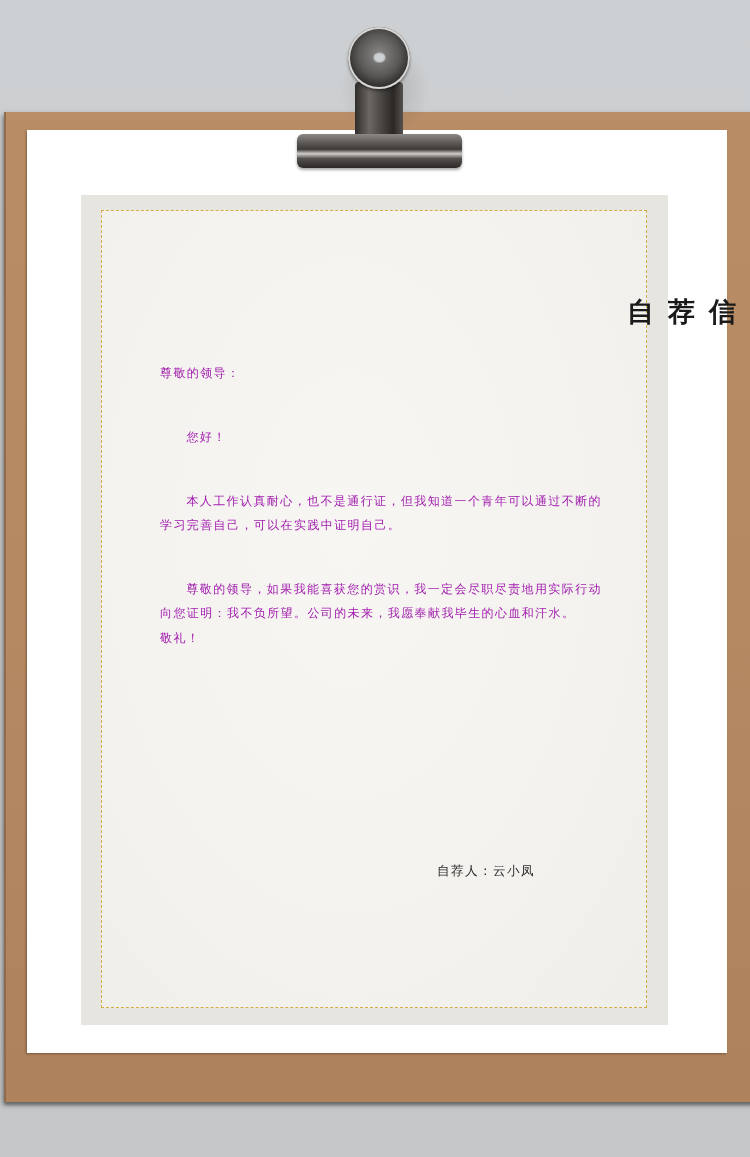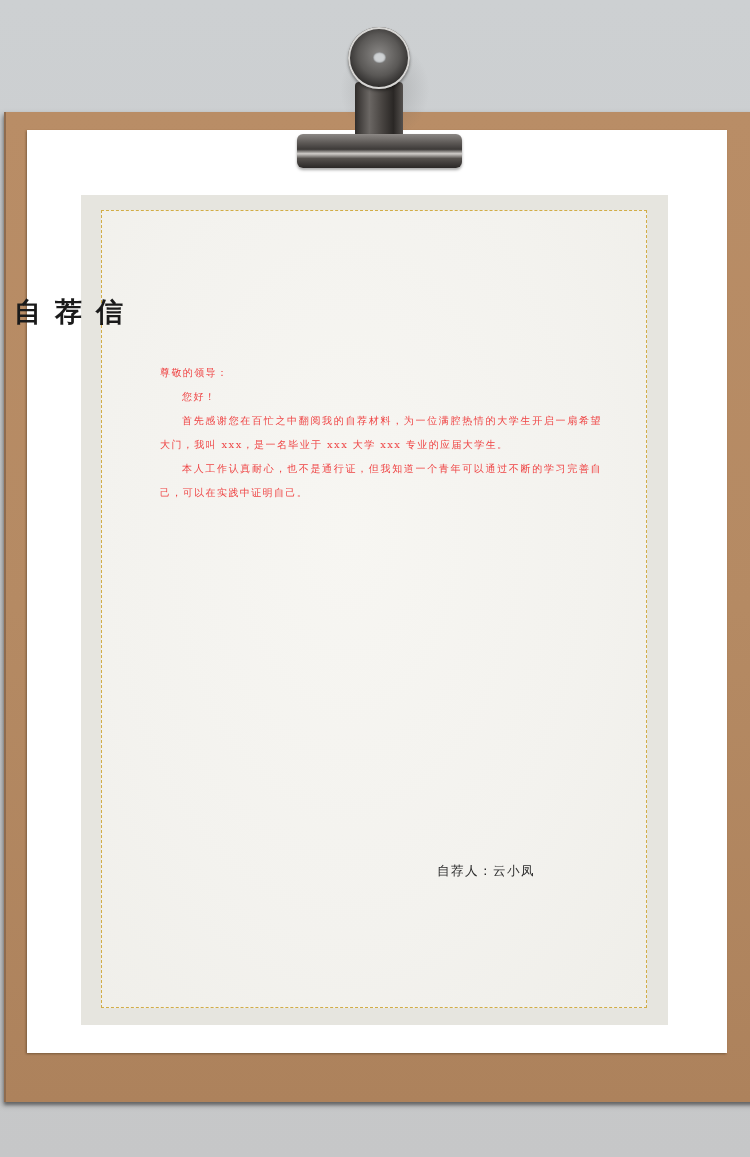--- a/index.html
+++ b/index.html
@@ -34,39 +34,39 @@
     position: absolute;
     left: 101px; top: 210px;
     width: 546px; height: 798px;
     border: 1.5px dashed #d2ad46;
     background: radial-gradient(ellipse at 45% 40%, #f7f6f2 0%, #f3f2ee 60%, #efeee9 100%);
   }
   .title {
     position: absolute;
     left: 0; width: 750px;
     top: 294px;
-    text-align: left;
+    text-align: right;
     font-family: "DejaVu Sans", "Liberation Sans", sans-serif;
     font-size: 27px;
     letter-spacing: 14px;
     padding-left: 14px;
     color: #1a1a1a;
     line-height: 36px;
   }
   .letter {
     position: absolute;
     left: 160px; top: 361px;
     width: 442px;
-    font-size: 10px;
+    font-size: 12px;
     line-height: 24.1px;
-    color: #ef4444;
+    color: #a21caf;
     letter-spacing: 1.4px;
   }
   .letter p { text-align: justify; text-align-last: left; }
-  .indent { text-indent: 2.2em; }
+  .indent { text-indent: 2.2em; margin-top: 40px; }
   .signature {
     position: absolute;
     left: 437px; top: 859px;
     font-size: 12.6px;
     line-height: 24px;
     letter-spacing: 1.4px;
     color: #2b2b2b;
     font-family: Liberation Serif, serif;
   }
   
@@ -113,17 +113,18 @@
   <div class="clip-ring"></div>
   <div class="clip-hole"></div>
   <div class="clip-base"></div>
 </div>
 
 <h1 class="title">自荐信</h1>
 
 <div class="letter">
   <p>尊敬的领导：</p>
   <p class="indent">您好！</p>
-  <p class="indent">首先感谢您在百忙之中翻阅我的自荐材料，为一位满腔热情的大学生开启一扇希望大门，我叫 xxx，是一名毕业于 xxx 大学 xxx 专业的应届大学生。</p>
   <p class="indent">本人工作认真耐心，也不是通行证，但我知道一个青年可以通过不断的学习完善自己，可以在实践中证明自己。</p>
+  <p class="indent">尊敬的领导，如果我能喜获您的赏识，我一定会尽职尽责地用实际行动向您证明：我不负所望。公司的未来，我愿奉献我毕生的心血和汗水。</p>
+  <p>敬礼！</p>
 </div>
 
 <div class="signature">自荐人：云小凤</div>
 
 </body></html>

